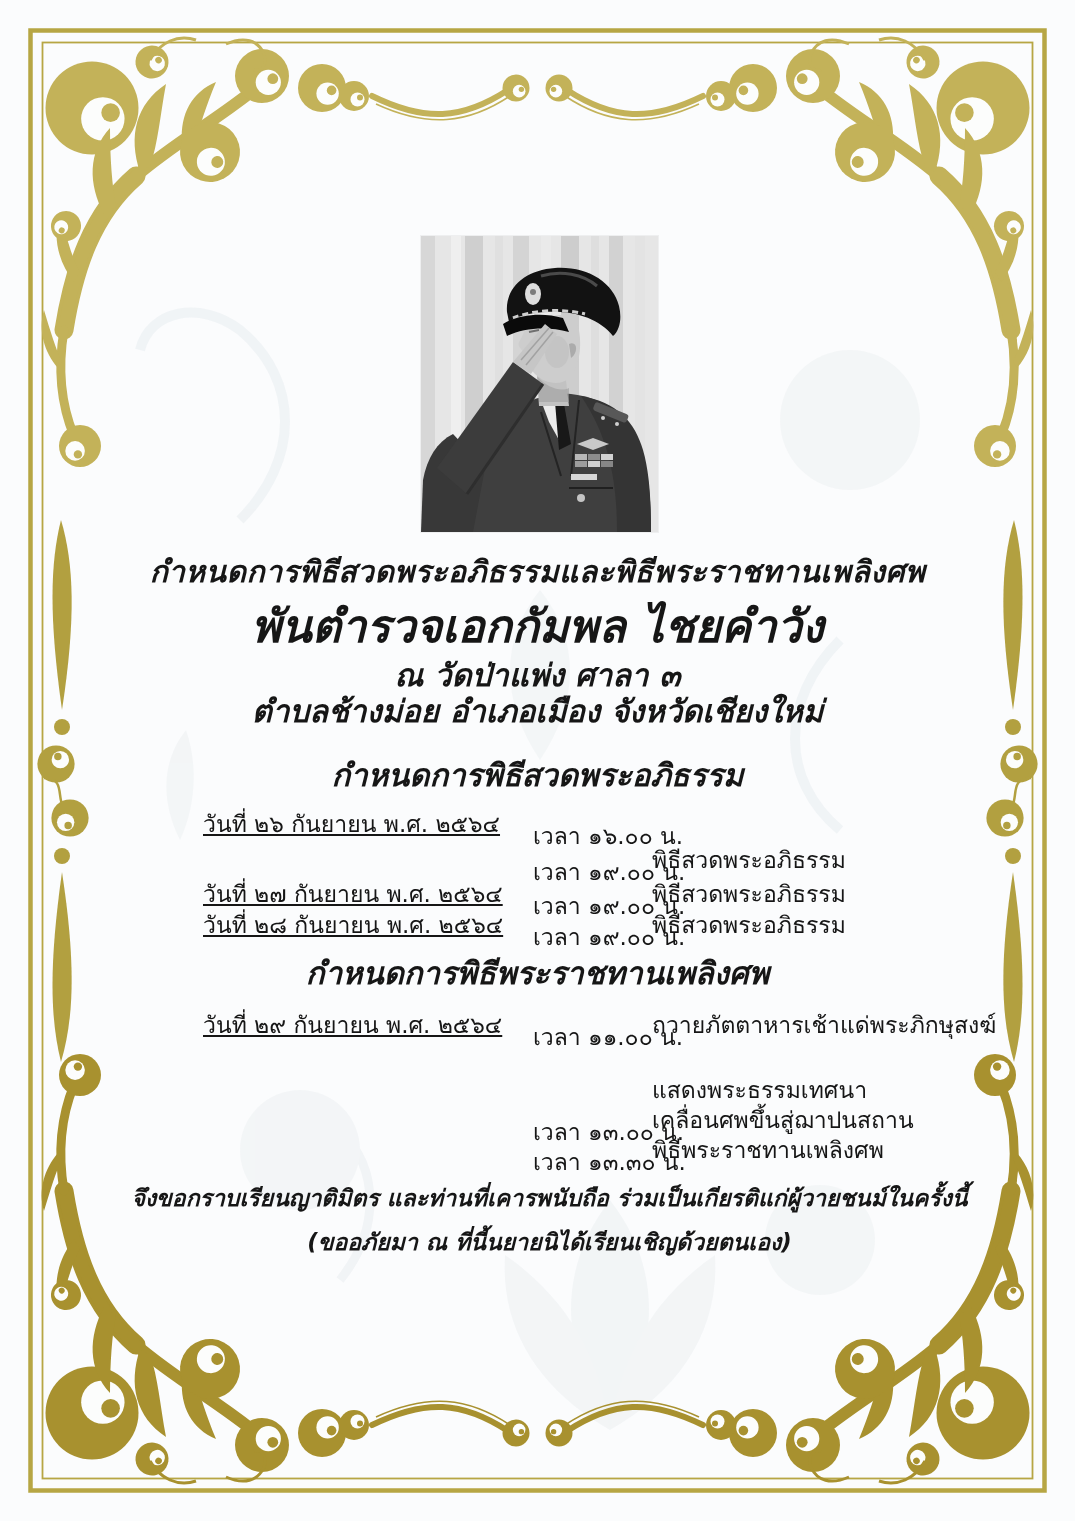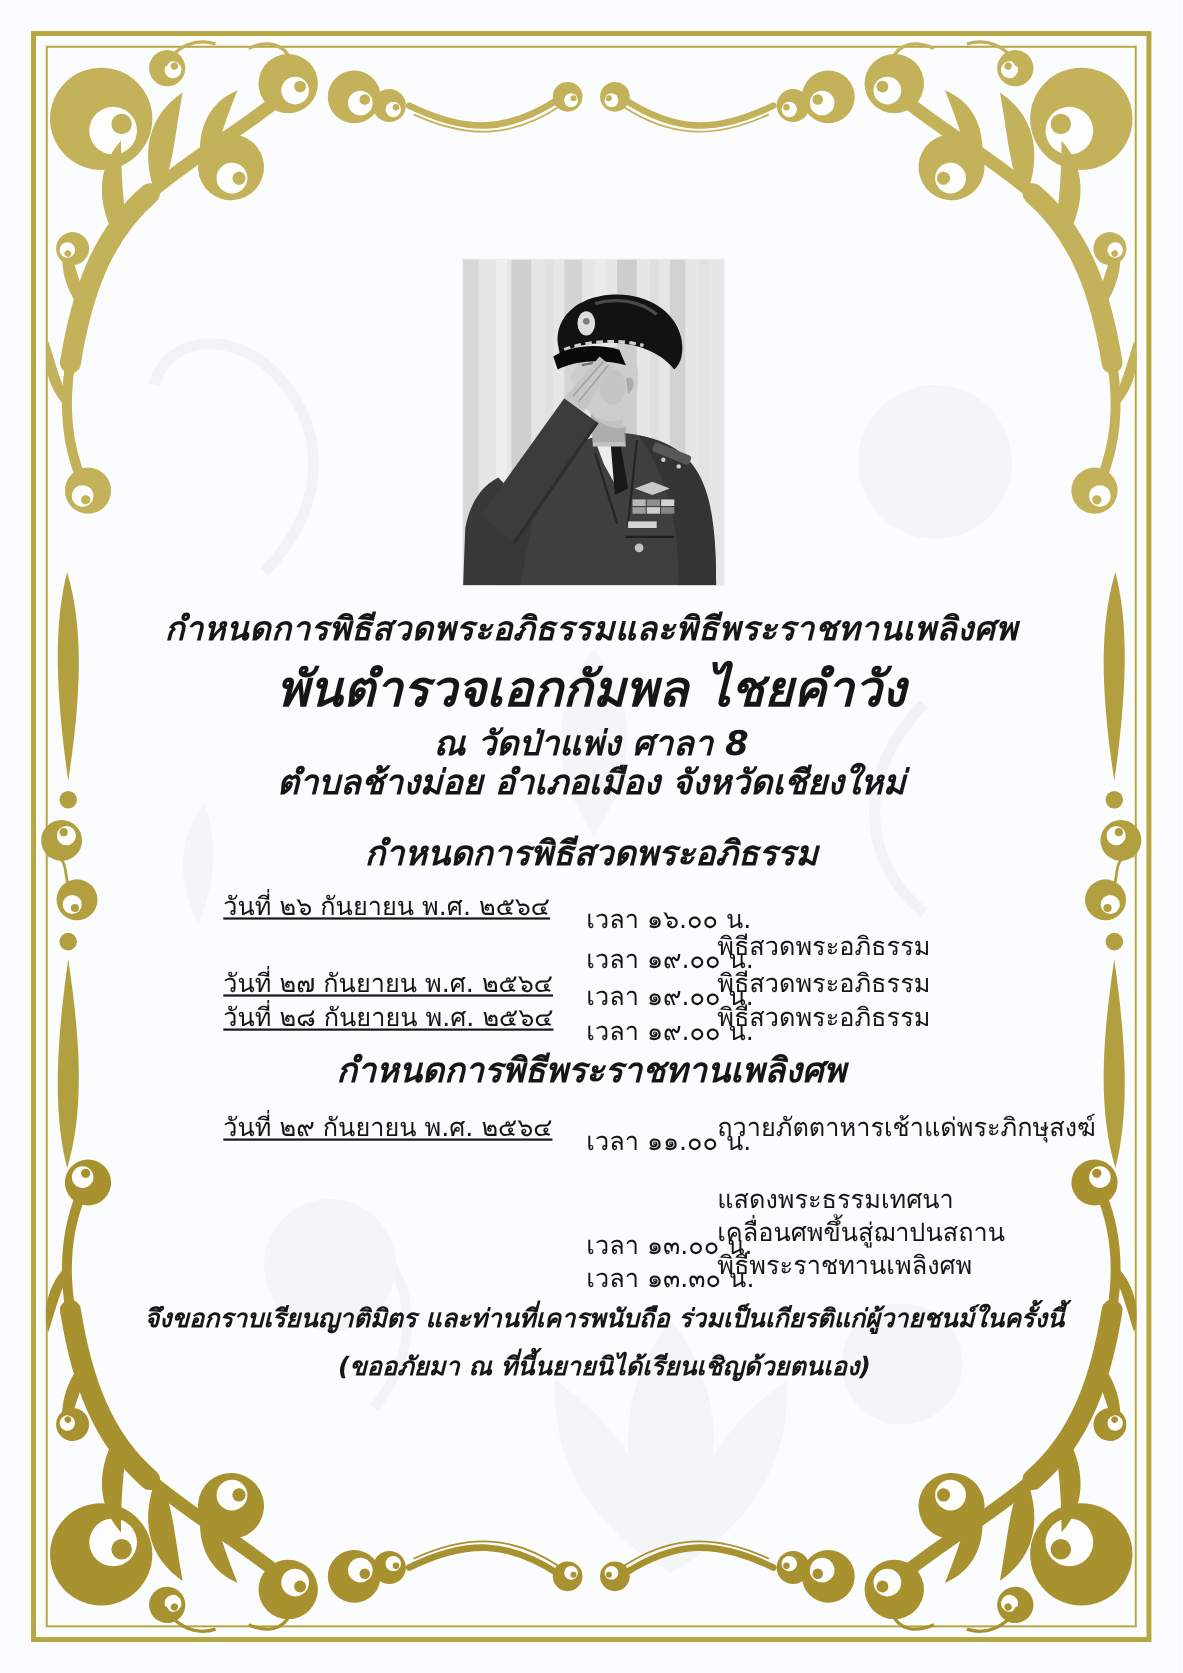--- a/index.html
+++ b/index.html
@@ -163,21 +163,21 @@
       <polygon points="16,232 92,126 122,148 46,258" fill="#3c3c3c"></polygon>
       <path d="M46,258 L122,148" stroke="#2e2e2e" stroke-width="3" fill="none"></path>
       <polygon points="92,126 124,88 136,98 110,138" fill="#c6c6c6"></polygon>
       <path d="M100,124 L128,92" stroke="#a2a2a2" stroke-width="1.5" fill="none"></path>
       <path d="M105,129 L132,96" stroke="#a2a2a2" stroke-width="1.5" fill="none"></path>
     </svg>
   </div>
 
   <div class="txt h-main" style="top:548px">กำหนดการพิธีสวดพระอภิธรรมและพิธีพระราชทานเพลิงศพ</div>
   <div class="txt h-name" style="top:590px">พันตำรวจเอกกัมพล ไชยคำวัง</div>
-  <div class="txt h-venue" style="top:650px">ณ วัดป่าแพ่ง ศาลา 8</div>
+  <div class="txt h-venue" style="top:650px">ณ วัดป่าแพ่ง ศาลา ๓</div>
   <div class="txt h-venue" style="top:686px">ตำบลช้างม่อย อำเภอเมือง จังหวัดเชียงใหม่</div>
 
   <div class="txt h-sec" style="top:750px">กำหนดการพิธีสวดพระอภิธรรม</div>
 
   <div class="row" style="top:806px">
     <span class="c-date">วันที่ ๒๖ กันยายน พ.ศ. ๒๕๖๔</span>
     <span class="c-time">เวลา ๑๖.๐๐ น.</span>
   </div>
   <div class="row" style="top:842px">
     <span class="c-date"></span>

